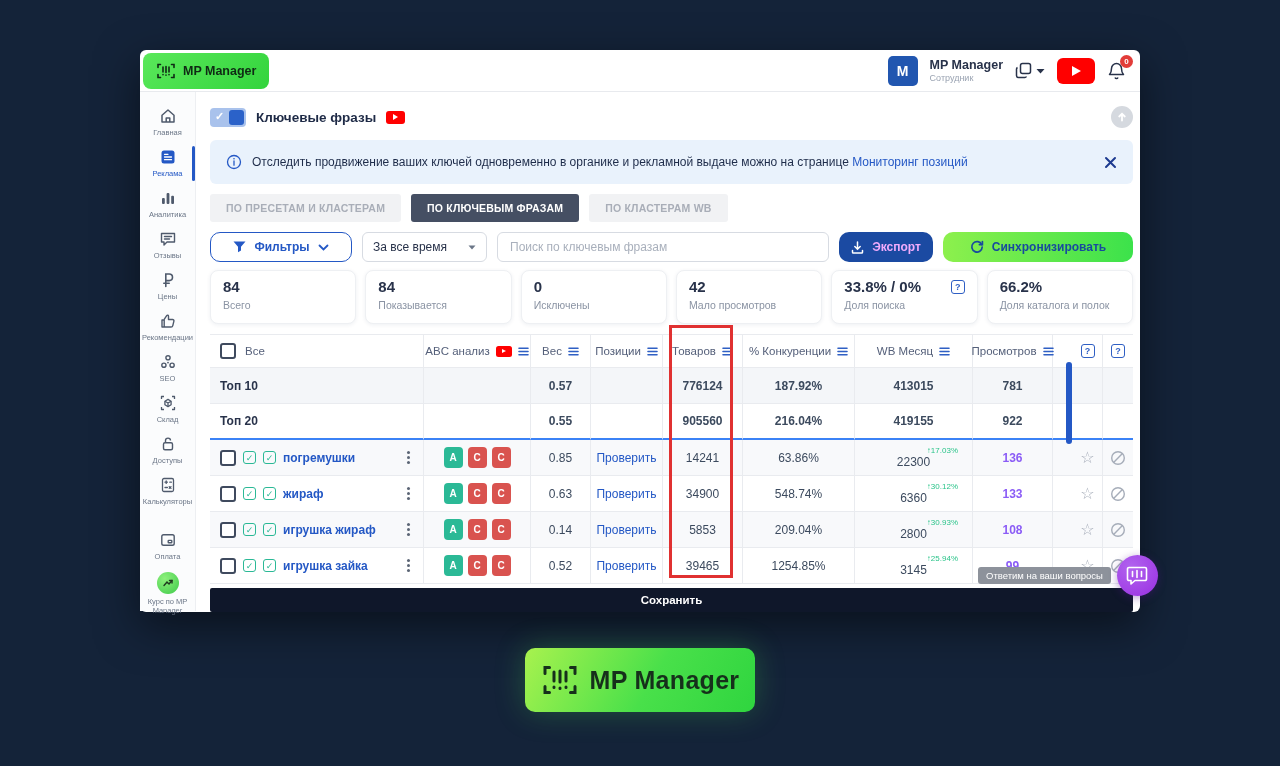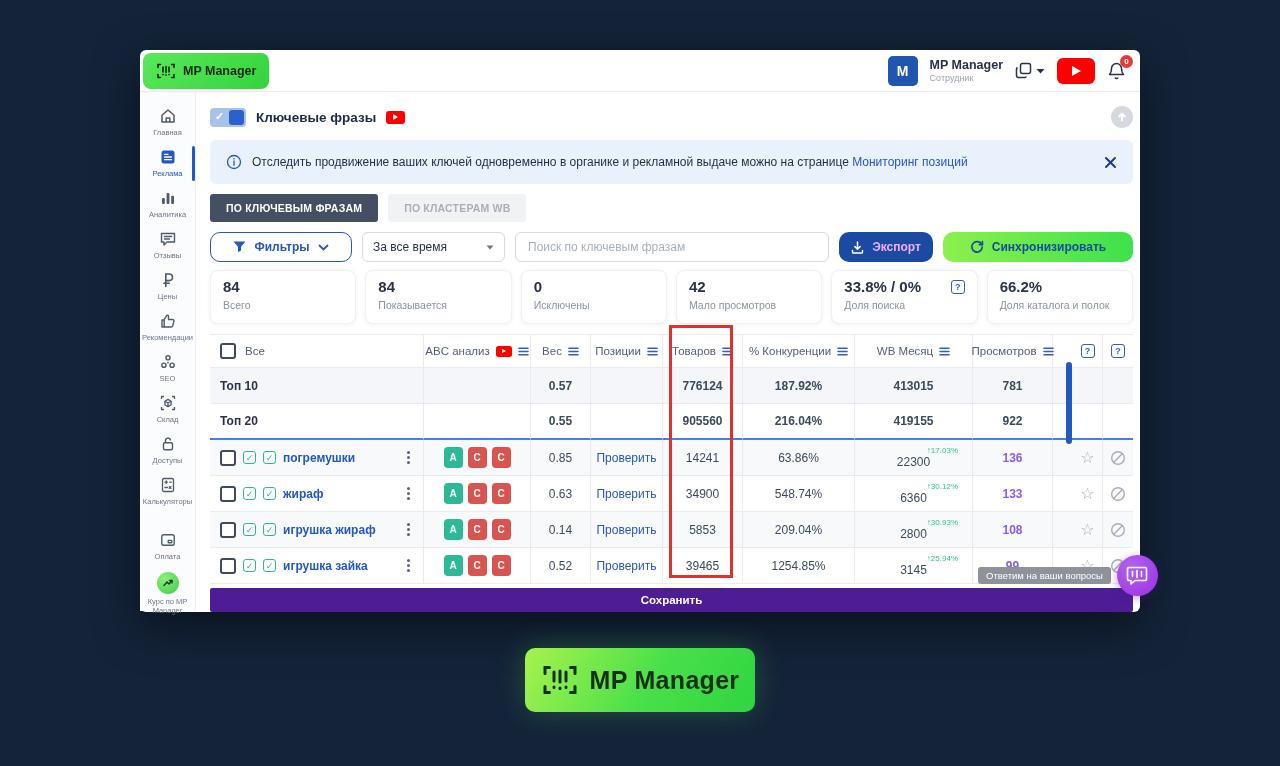--- a/index.html
+++ b/index.html
@@ -79,21 +79,21 @@
   .tabs { display:flex; gap:10px; margin-top:10px; margin-bottom:10px; }
   .tab { background:#f1f2f4; color:#a9aeb8; font-size:10.5px; font-weight:700; letter-spacing:.2px;
     padding:8px 16px; border-radius:3px; cursor:pointer; white-space:nowrap; }
   .tab.active { background:#454f63; color:#fff; }
 
   
   .toolbar { display:flex; gap:10px; height:30px; margin-bottom:8px; }
   .btn { display:flex; align-items:center; justify-content:center; gap:8px; border-radius:10px;
     font-size:12px; cursor:pointer; white-space:nowrap; }
   .btn-filters { width:142px; border:1.5px solid #2458c5; color:#2458c5; font-weight:700; }
-  .select-period { width:143px; border:1px solid #d7dbe2; border-radius:6px; display:flex;
+  .select-period { width:125px; border:1px solid #d7dbe2; border-radius:6px; display:flex;
     align-items:center; justify-content:space-between; padding:0 10px; font-size:12px; color:#28324a; cursor:pointer; }
   .search-box { flex:1; border:1px solid #d7dbe2; border-radius:6px; display:flex; align-items:center; }
   .search-box input { border:none; outline:none; width:100%; padding:0 12px; font-size:12px;
     font-family:"Liberation Sans",sans-serif; color:#28324a; background:transparent; }
   .search-box input::placeholder { color:#a9b0bc; }
   .btn-export { width:94px; background:#1b4aa2; color:#f0abfc; font-weight:600; }
   .btn-sync { width:190px; background:linear-gradient(90deg,#8df04d,#3ce24b); color:#174a9e; font-weight:700; }
 
   
   .stats { display:flex; gap:9px; height:54px; margin-bottom:10px; }
@@ -136,21 +136,21 @@
   .wb-cell { flex-direction:column; line-height:1; }
   .wb-change { font-size:8px; color:#2bc48a; align-self:flex-end; margin-right:14px; margin-bottom:1px; }
   .views-val { color:#8b5cf6;font-weight:bold; }
   .star-ico { font-size:16px; color:#a6adb9; cursor:pointer; line-height:1; }
   .sort-ico { cursor:pointer; }
   .yt-tiny { width:16px; height:11px; background:#ff0000; border-radius:2.5px; display:inline-flex;
     align-items:center; justify-content:center; flex:0 0 auto; }
   .yt-tiny::after { content:""; border-left:4px solid #fff; border-top:2.5px solid transparent; border-bottom:2.5px solid transparent; }
 
   
-  .save-bar { width:923px; height:24px; background:#4c1d95; border-radius:2px; margin-top:4px;
+  .save-bar { width:923px; height:24px; background:#0f172a; border-radius:2px; margin-top:4px;
     color:#fff; font-size:11.5px; font-weight:600; display:flex; align-items:center; justify-content:center; cursor:pointer; }
 
   
   .annotation-rect { position:absolute; left:529px; top:275px; width:64px; height:253px;
     border:3px solid #e03131; pointer-events:none; z-index:20; }
   .scroll-thumb { position:absolute; left:926px; top:312px; width:6px; height:82px;
     background:#2458c5; border-radius:3px; z-index:5; cursor:pointer; }
 
   
   .chat { position:absolute; left:978px; top:555px; display:flex; align-items:center; gap:6px; z-index:30; }
@@ -352,20 +352,21 @@
         </span>
         <span><span>Отследить продвижение ваших ключей одновременно в органике и рекламной выдаче можно на странице</span>&nbsp;<a>Мониторинг позиций</a></span>
         <span class="close">
           <svg width="13" height="13" viewBox="0 0 13 13" stroke="#1d3a8f" stroke-width="2" stroke-linecap="round">
               <path d="M2 2l9 9M11 2l-9 9"></path>
             </svg>
         </span>
       </div>
 
       <div class="tabs">
+        <div class="tab">ПО ПРЕСЕТАМ И КЛАСТЕРАМ</div>
         <div class="tab active">ПО КЛЮЧЕВЫМ ФРАЗАМ</div>
         <div class="tab">ПО КЛАСТЕРАМ WB</div>
       </div>
 
       <div class="toolbar">
         <div class="btn btn-filters">
           <span>
               <svg width="13" height="12" viewBox="0 0 13 12" fill="#2458c5">
                 <path d="M0.5 0.5h12L8 5.8v3.6L5 11.3V5.8z"></path>
               </svg>

